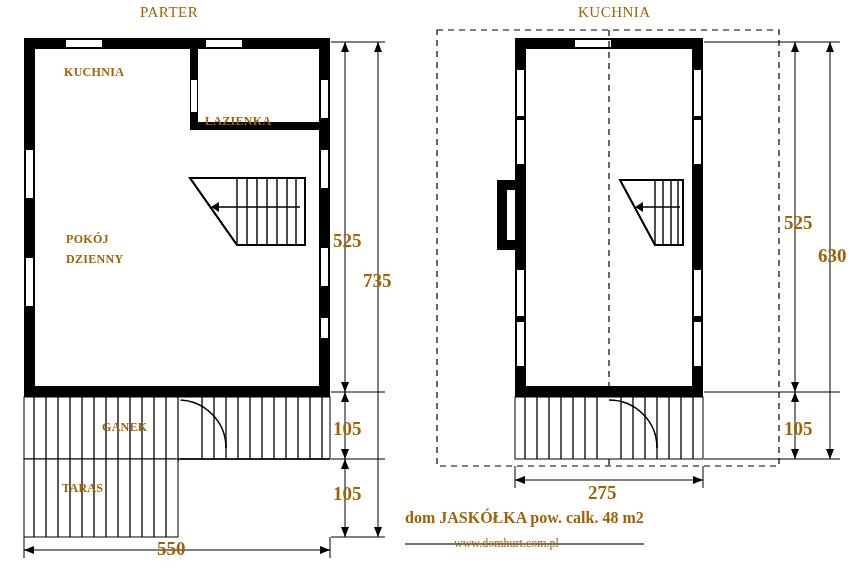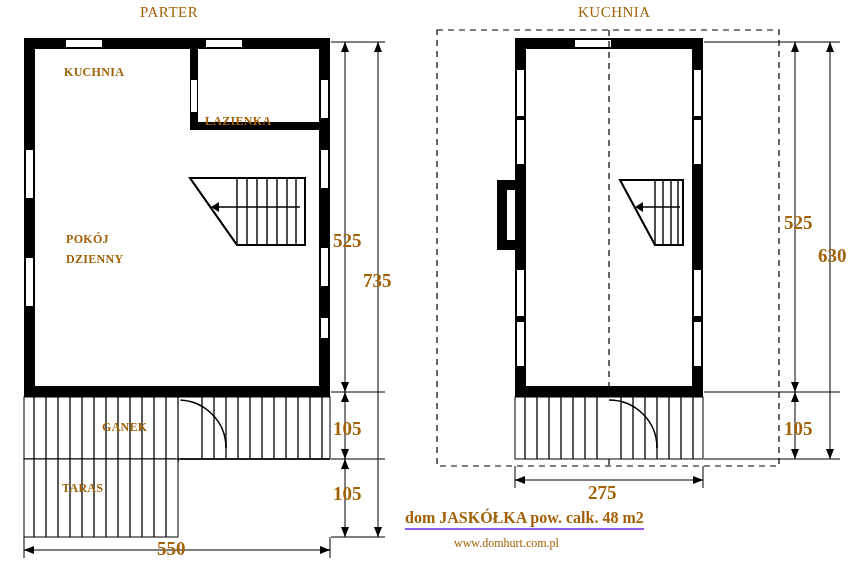--- a/index.html
+++ b/index.html
@@ -30,22 +30,22 @@
     font-weight: bold;
     letter-spacing: 0.3px;
   }
   .dim {
     font-size: 19px;
     font-weight: bold;
   }
   .foot-main {
     font-size: 16px;
     font-weight: bold;
-    border-bottom: 2px solid #8b5cf6;
-    padding-bottom: 1px;
+    border-bottom: 2px solid #737373;
+    padding-bottom: 16px;
   }
   .foot-sub {
     font-size: 12px;
   }
   svg {
     position: absolute;
     left: 0;
     top: 0;
   }
 </style>

